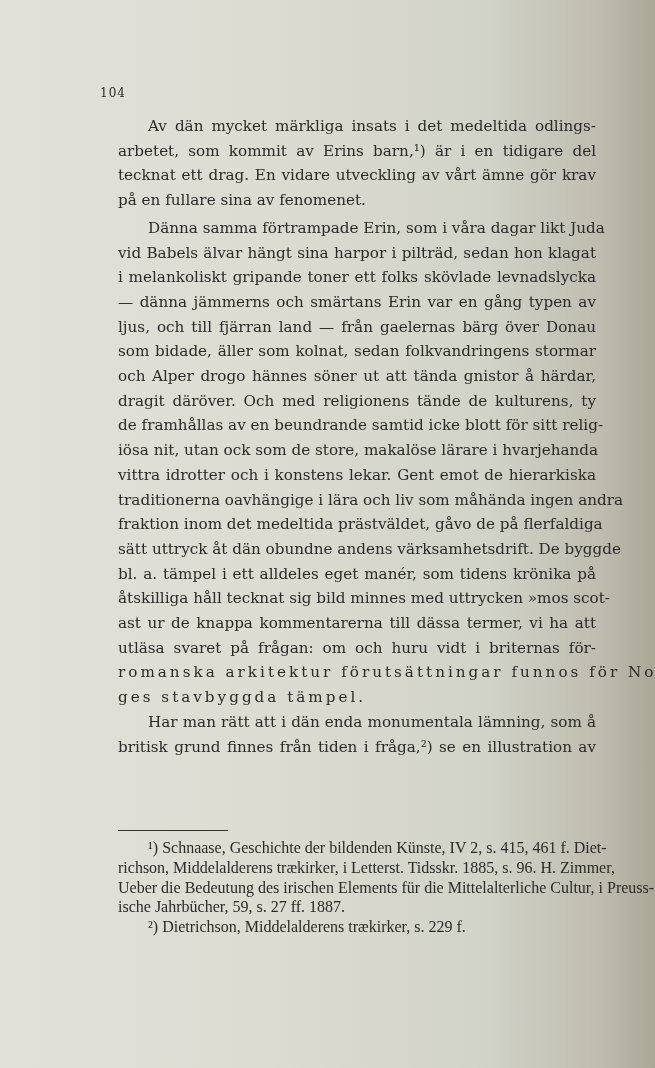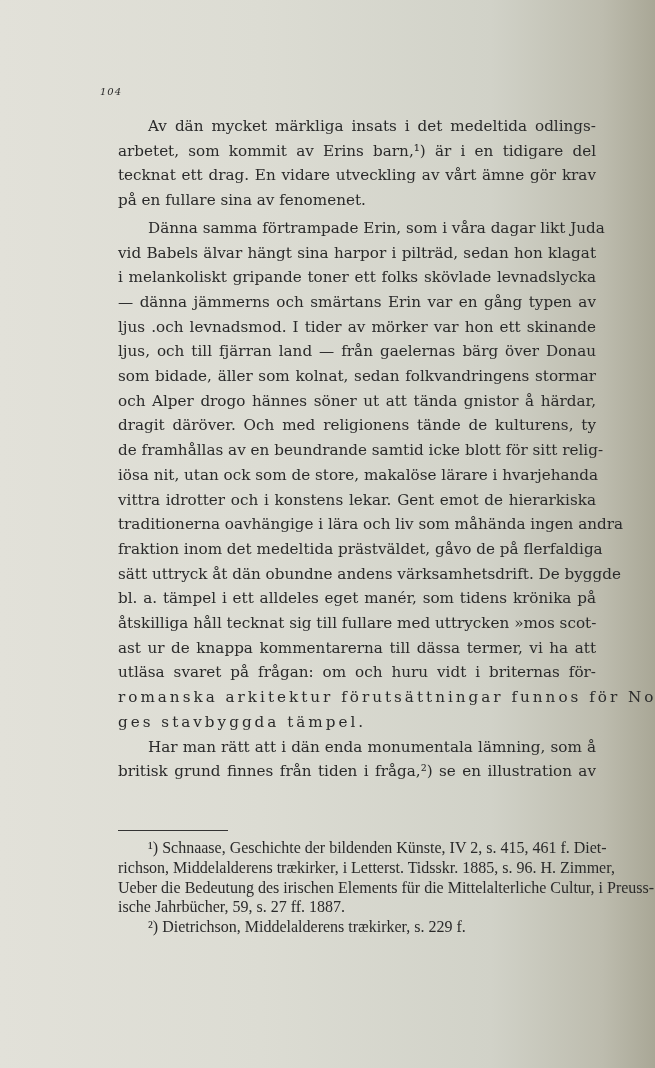--- a/index.html
+++ b/index.html
@@ -4,21 +4,21 @@
 <style>
   html, body { margin:0; padding:0; }
   body {
     width:655px; height:1068px; overflow:hidden;
     background: linear-gradient(90deg, #e2e1d9 0%, #dcdcd3 40%, #d1d2c8 75%, #bdbcae 92%, #a9a796 100%);
     font-family: "DejaVu Serif", "Liberation Serif", serif;
     color:#2a2a2a;
     position:relative;
   }
   .page { position:absolute; left:82px; top:0; width:516px; }
-  .page-number { position:absolute; top:86px; left:18px; font-size:10px; letter-spacing:1px;font-style:italic; }
+  .page-number { position:absolute; top:86px; left:18px; font-size:12px; letter-spacing:1px; }
   .body-text { position:absolute; top:114px; left:36px; width:478px; font-size:15.2px; line-height:24.7px; }
   .body-text p { margin:0; text-align:justify; text-align-last:auto; }
   .indent { text-indent:30px; }
   .sp { letter-spacing:3px; }
   .line { display:block; text-align:justify; text-align-last:justify; white-space:nowrap; }
   .line.last { text-align-last:left; }
   .rule { position:absolute; top:830px; left:36px; width:110px; border-top:1px solid #333; }
   .footnotes { position:absolute; top:838px; left:36px; width:478px; font-size:16px; line-height:19.8px;font-family:Liberation Serif, serif; }
   .footnotes .line { white-space:nowrap; }
 </style>
@@ -33,33 +33,32 @@
       <span class="line indent">Av dän mycket märkliga insats i det medeltida odlings-</span>
       <span class="line">arbetet, som kommit av Erins barn,¹) är i en tidigare del</span>
       <span class="line">tecknat ett drag. En vidare utveckling av vårt ämne gör krav</span>
       <span class="line last">på en fullare sina av fenomenet.</span>
     </p>
     <p style="margin-top:3px;">
       <span class="line indent">Dänna samma förtrampade Erin, som i våra dagar likt Juda</span>
       <span class="line">vid Babels älvar hängt sina harpor i pilträd, sedan hon klagat</span>
       <span class="line">i melankoliskt gripande toner ett folks skövlade levnadslycka</span>
       <span class="line">— dänna jämmerns och smärtans Erin var en gång typen av</span>
-      <span class="line">ljus .och levnadsmod. I tider av mörker var hon ett skinande</span>
       <span class="line">ljus, och till fjärran land — från gaelernas bärg över Donau</span>
       <span class="line">som bidade, äller som kolnat, sedan folkvandringens stormar</span>
       <span class="line">och Alper drogo hännes söner ut att tända gnistor å härdar,</span>
       <span class="line">dragit däröver. Och med religionens tände de kulturens, ty</span>
       <span class="line">de framhållas av en beundrande samtid icke blott för sitt relig-</span>
       <span class="line">iösa nit, utan ock som de store, makalöse lärare i hvarjehanda</span>
       <span class="line">vittra idrotter och i konstens lekar. Gent emot de hierarkiska</span>
       <span class="line">traditionerna oavhängige i lära och liv som måhända ingen andra</span>
       <span class="line">fraktion inom det medeltida prästväldet, gåvo de på flerfaldiga</span>
       <span class="line">sätt uttryck åt dän obundne andens värksamhetsdrift. De byggde</span>
       <span class="line">bl. a. tämpel i ett alldeles eget manér, som tidens krönika på</span>
-      <span class="line">åtskilliga håll tecknat sig till fullare med uttrycken »mos scot-</span>
+      <span class="line">åtskilliga håll tecknat sig bild minnes med uttrycken »mos scot-</span>
       <span class="line">ast ur de knappa kommentarerna till dässa termer, vi ha att</span>
       <span class="line">utläsa svaret på frågan: om och huru vidt i briternas för-</span>
       <span class="line sp">romanska arkitektur förutsättningar funnos för Nor-</span>
       <span class="line last sp">ges stavbyggda tämpel.</span>
     </p>
     <p>
       <span class="line indent">Har man rätt att i dän enda monumentala lämning, som å</span>
       <span class="line">britisk grund finnes från tiden i fråga,²) se en illustration av</span>
     </p>
   </div>

